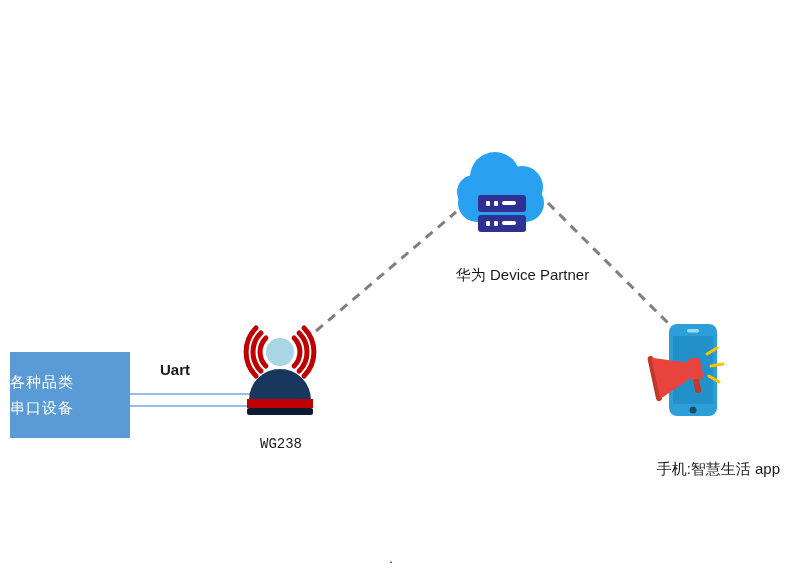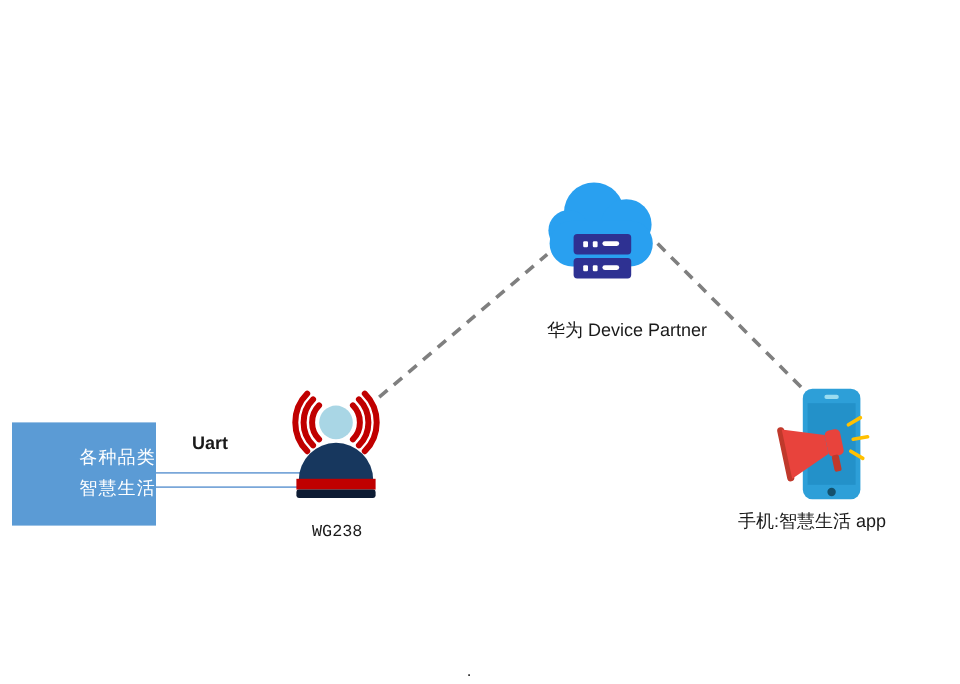--- a/index.html
+++ b/index.html
@@ -13,29 +13,29 @@
   }
   svg{display:block;}
   .connector-layer{position:absolute;left:0;top:0;width:800px;height:570px;}
   .uart-wire{stroke:var(--wire-blue,#7aa7d9);stroke-width:1.5;}
   .dash-link{stroke:var(--dash-gray,#7f7f7f);stroke-width:3;stroke-dasharray:9 7;fill:none;}
 
   .device-box{
     position:absolute;left:10px;top:352px;width:120px;height:86px;
     background:var(--box-fill,#5b9bd5);
     color:#fff;font-size:15px;line-height:1.75;
-    display:flex;flex-direction:column;justify-content:center;align-items:flex-end;
+    display:flex;flex-direction:column;justify-content:center;align-items:flex-start;
     letter-spacing:1px;
   }
 
   .label{position:absolute;color:var(--text-dark,#1a1a1a);font-size:15px;white-space:nowrap;margin-top:12px;}
   .uart-label{left:160px;top:349px;font-weight:bold;}
   .gateway-label{left:250px;top:424px;width:62px;text-align:center;font-size:14px;font-family:Liberation Mono, monospace;}
   .cloud-label{left:430px;top:254px;width:185px;text-align:center;}
-  .phone-label{left:615px;top:413px;width:165px;text-align:left;}
+  .phone-label{left:615px;top:448px;width:165px;text-align:right;}
   .stray{position:absolute;left:389px;top:550px;color:#1a1a1a;font-size:14px;}
 
   .gateway-icon{position:absolute;left:233px;top:320px;}
   .cloud-icon{position:absolute;left:450px;top:142px;}
   .phone-icon{position:absolute;left:645px;top:320px;}
 
   
   .arc{fill:none;stroke:var(--wifi-red,#c00000);stroke-width:5;stroke-linecap:round;}
   .ball{fill:var(--antenna-ball,#a9d6e5);}
   .dome{fill:var(--dome-navy,#17375e);}
@@ -63,21 +63,21 @@
 
   <svg class="connector-layer" viewBox="0 0 800 570">
     <line class="uart-wire" x1="130" y1="394" x2="252" y2="394"></line>
     <line class="uart-wire" x1="130" y1="406" x2="252" y2="406"></line>
     <line class="dash-link" x1="316" y1="331" x2="456" y2="212"></line>
     <line class="dash-link" x1="548" y1="203" x2="676" y2="331"></line>
   </svg>
 
   <div class="device-box">
     <div>各种品类</div>
-    <div>智慧生活</div>
+    <div>串口设备</div>
   </div>
 
   <div class="label uart-label">Uart</div>
 
   <svg class="gateway-icon" width="94" height="98" viewBox="0 0 94 98">
     <g>
       <path class="arc" d="M32.9 17.9 A20 20 0 0 0 32.9 46.1"></path>
       <path class="arc" d="M27.9 12.9 A27 27 0 0 0 27.9 51.1"></path>
       <path class="arc" d="M23.0 8.0 A34 34 0 0 0 23.0 56.0"></path>
       <path class="arc" d="M61.1 17.9 A20 20 0 0 1 61.1 46.1"></path>

